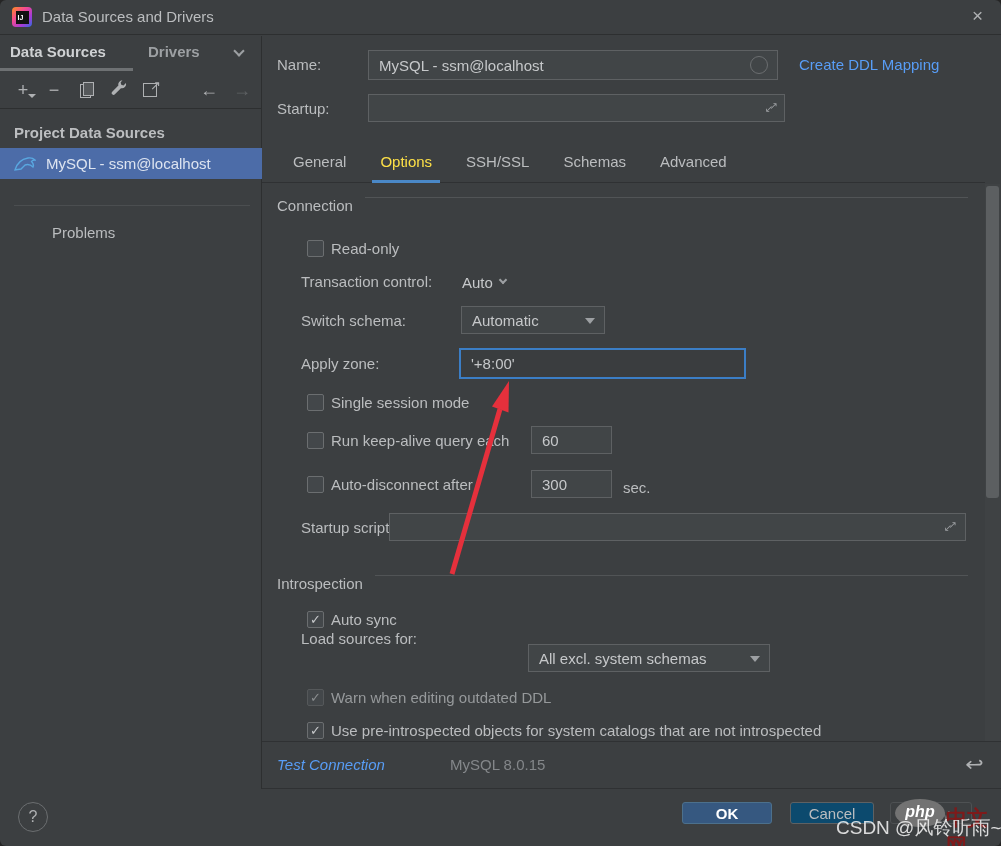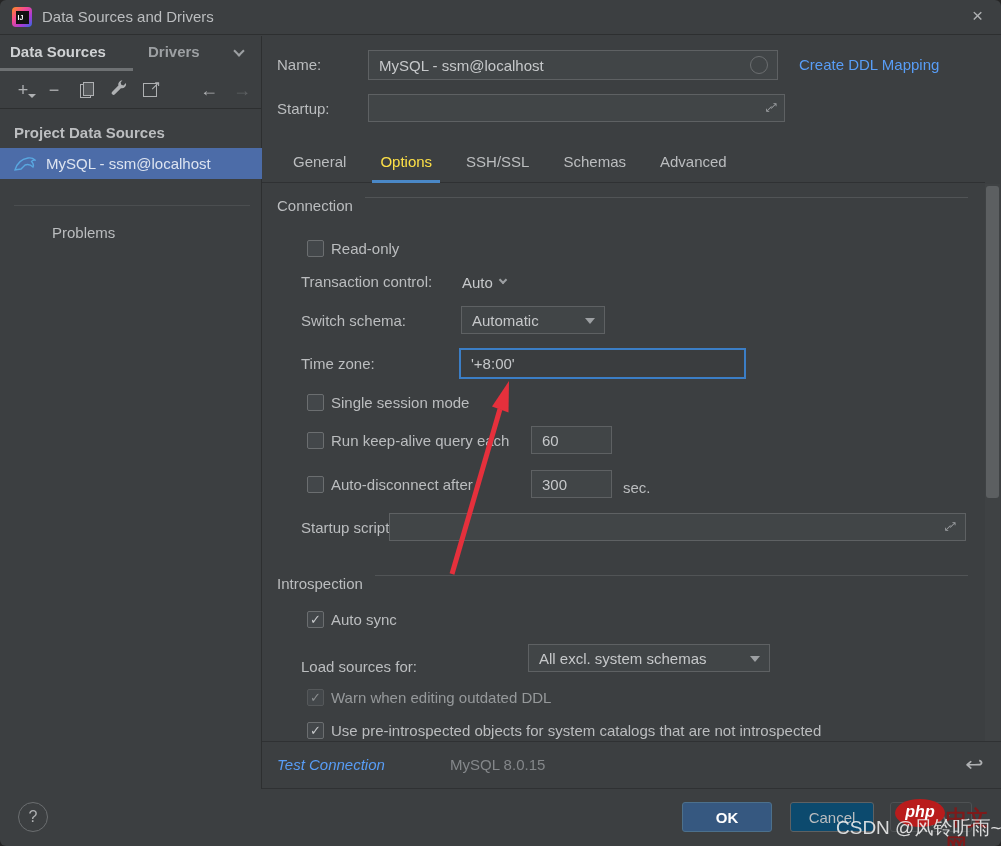--- a/index.html
+++ b/index.html
@@ -97,28 +97,28 @@
     border-top:1px solid #2F3133; border-bottom:1px solid #2F3133; }
   #test-conn { position:absolute; left:15px; top:14px; color:#589DF6; cursor:pointer;font-style:italic; }
   #db-version { position:absolute; left:168px; top:14px; color:#84878A;margin-left:20px; }
   #undo-icon { position:absolute; right:18px; top:10px; font-size:20px; color:#AFB1B3;
     transform:scaleX(1.1); cursor:pointer; }
 
   
   #footer { position:absolute; left:0; top:789px; width:1001px; height:57px; }
   #help-btn { position:absolute; left:18px; top:13px; width:30px; height:30px; border:1px solid #6B6E70;
     border-radius:50%; color:#AFB1B3; font-size:16px; text-align:center; line-height:28px; cursor:pointer; }
-  .btn { position:absolute; top:13px; height:30px; border-radius:3px; font-size:15px;
+  .btn { position:absolute; top:13px; height:22px; border-radius:3px; font-size:15px;
     text-align:center; cursor:pointer; font-family:inherit; }
   #ok-btn { left:682px; width:90px; background:#365880; border:1px solid #4C708C; color:#FFFFFF; font-weight:bold; }
   #cancel-btn { left:790px; width:84px; background:#0c4a6e; border:1px solid #5E6163; color:#BBBDBF; }
   #apply-btn { left:890px; width:82px; background:#3C3F41; border:1px solid #4E5153; color:#6E7173; }
 
   
-  #php-logo { position:absolute; left:895px; top:799px; width:50px; height:28px; background:#b91c1c;
+  #php-logo { position:absolute; left:895px; top:799px; width:50px; height:28px; background:#737373;
     border-radius:50%; color:#fff; font-style:italic; font-weight:bold; font-size:16px;
     text-align:center; line-height:26px; z-index:30; }
   #php-site { position:absolute; left:946px; top:804px; color:#7E1A1A; font-weight:bold; font-size:21px; z-index:30; }
   #csdn-mark { position:absolute; left:836px; top:815px; color:rgba(240,240,240,0.88);
     font-size:19px; z-index:31; white-space:nowrap; }
 
   #arrow-svg { position:absolute; left:0; top:0; z-index:40; pointer-events:none; }
 </style>
 </head>
 <body>
@@ -201,21 +201,21 @@
     <span class="form-label" style="left:39px; top:89px">Transaction control:</span>
     <span class="form-label" style="left:200px; top:90px; color:#C6C8CA">Auto</span>
     <span class="chev" style="position:absolute; left:238px; top:93px; width:6px; height:6px"></span>
 
     <span class="form-label" style="left:39px; top:128px">Switch schema:</span>
     <div class="combo" style="left:199px; top:122px; width:144px; height:28px">
       <span class="val">Automatic</span>
       <span class="arrow"></span>
     </div>
 
-    <span class="form-label" style="left:39px; top:171px">Time zone:</span>
+    <span class="form-label" style="left:39px; top:171px">Apply zone:</span>
     <input class="tinput" id="tz-input" style="left: 197px; top: 164px; width: 287px; height: 31px;" value="'+8:00'">
 
     <div class="cb" style="left:45px; top:210px">✓</div>
     <span class="cb-label" style="left:69px; top:210px">Single session mode</span>
 
     <div class="cb" style="left:45px; top:248px">✓</div>
     <span class="cb-label" style="left:69px; top:248px">Run keep-alive query each</span>
     <input class="tinput" style="left: 269px; top: 242px; width: 81px; height: 28px;" value="60">
     <span class="unit" style="left:361px; top:248px">sec.</span>
 
@@ -232,21 +232,21 @@
       </span>
 
     <div class="section-hdr" style="top:391px">
       <span>Introspection</span>
       <span class="line"></span>
     </div>
 
     <div class="cb on" style="left:45px; top:427px">✓</div>
     <span class="cb-label" style="left:69px; top:427px">Auto sync</span>
 
-    <span class="form-label" style="left:39px; top:474px">Load sources for:</span>
+    <span class="form-label" style="left:39px; top:446px">Load sources for:</span>
     <div class="combo" style="left:266px; top:460px; width:242px; height:28px">
       <span class="val">All excl. system schemas</span>
       <span class="arrow"></span>
     </div>
 
     <div class="cb dim on" style="left:45px; top:505px">✓</div>
     <span class="cb-label dim" style="left:69px; top:505px">Warn when editing outdated DDL</span>
 
     <div class="cb on" style="left:45px; top:538px">✓</div>
     <span class="cb-label" style="left:69px; top:538px">Use pre-introspected objects for system catalogs that are not introspected</span>

